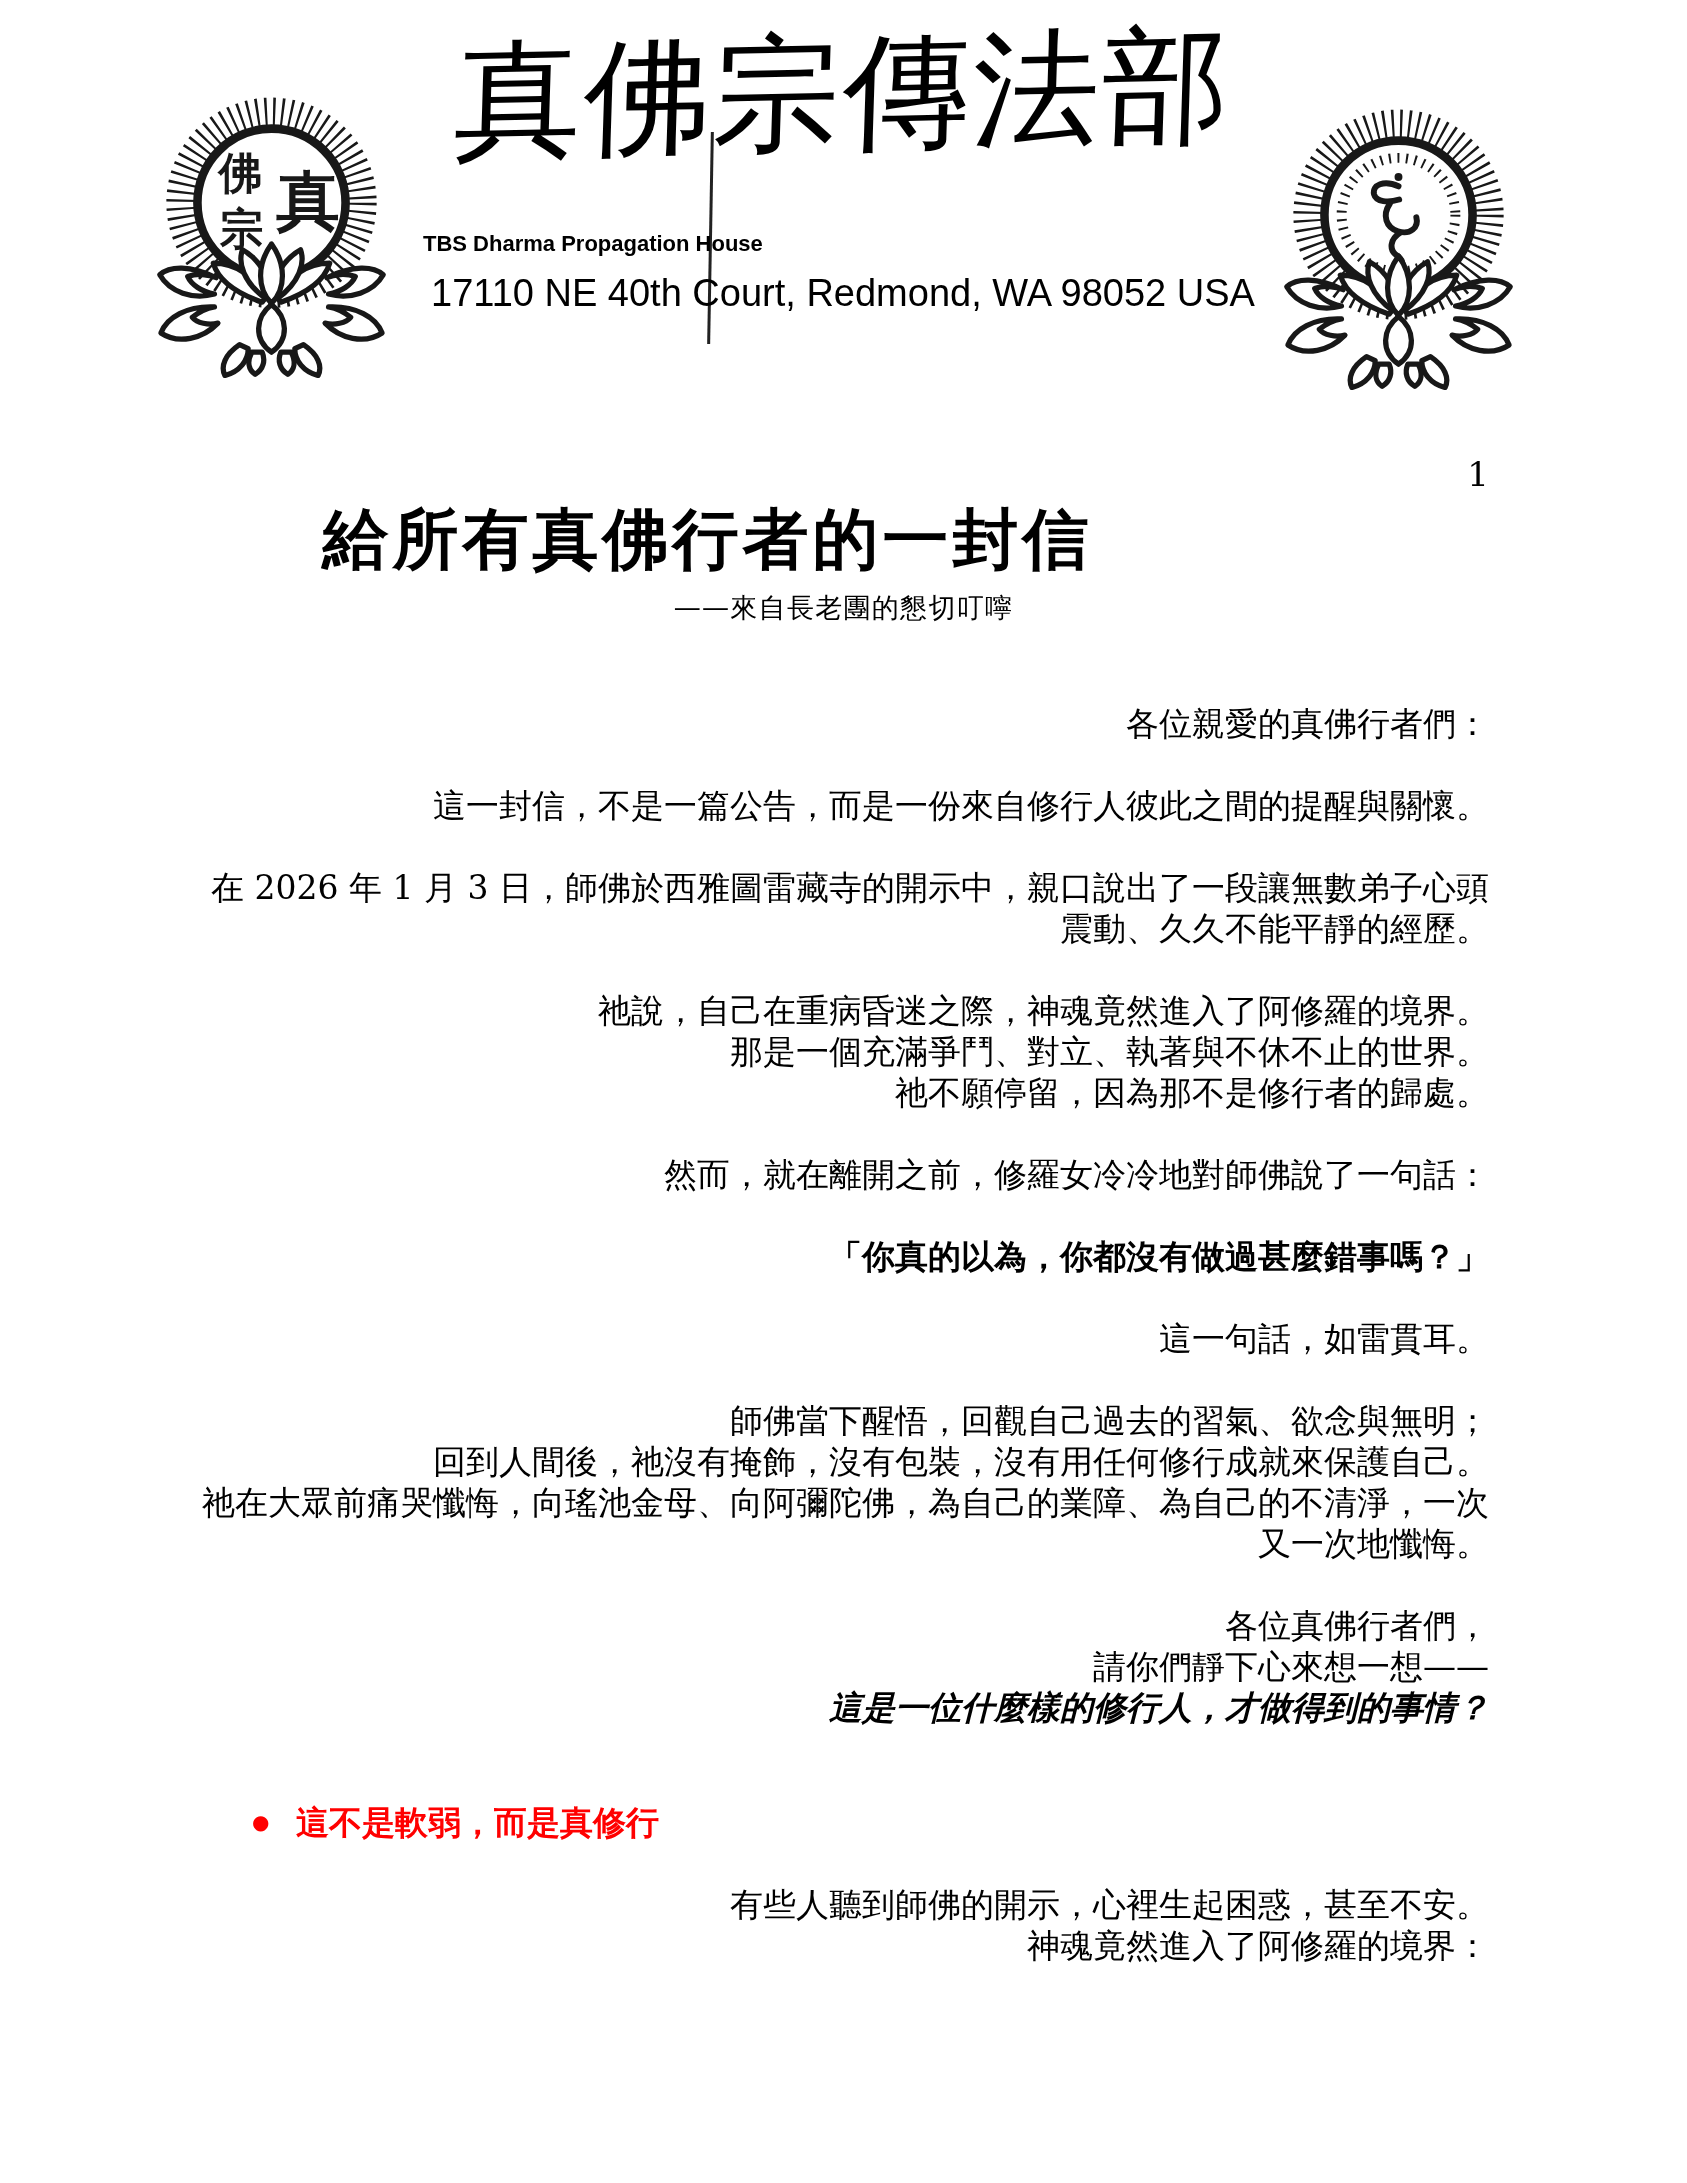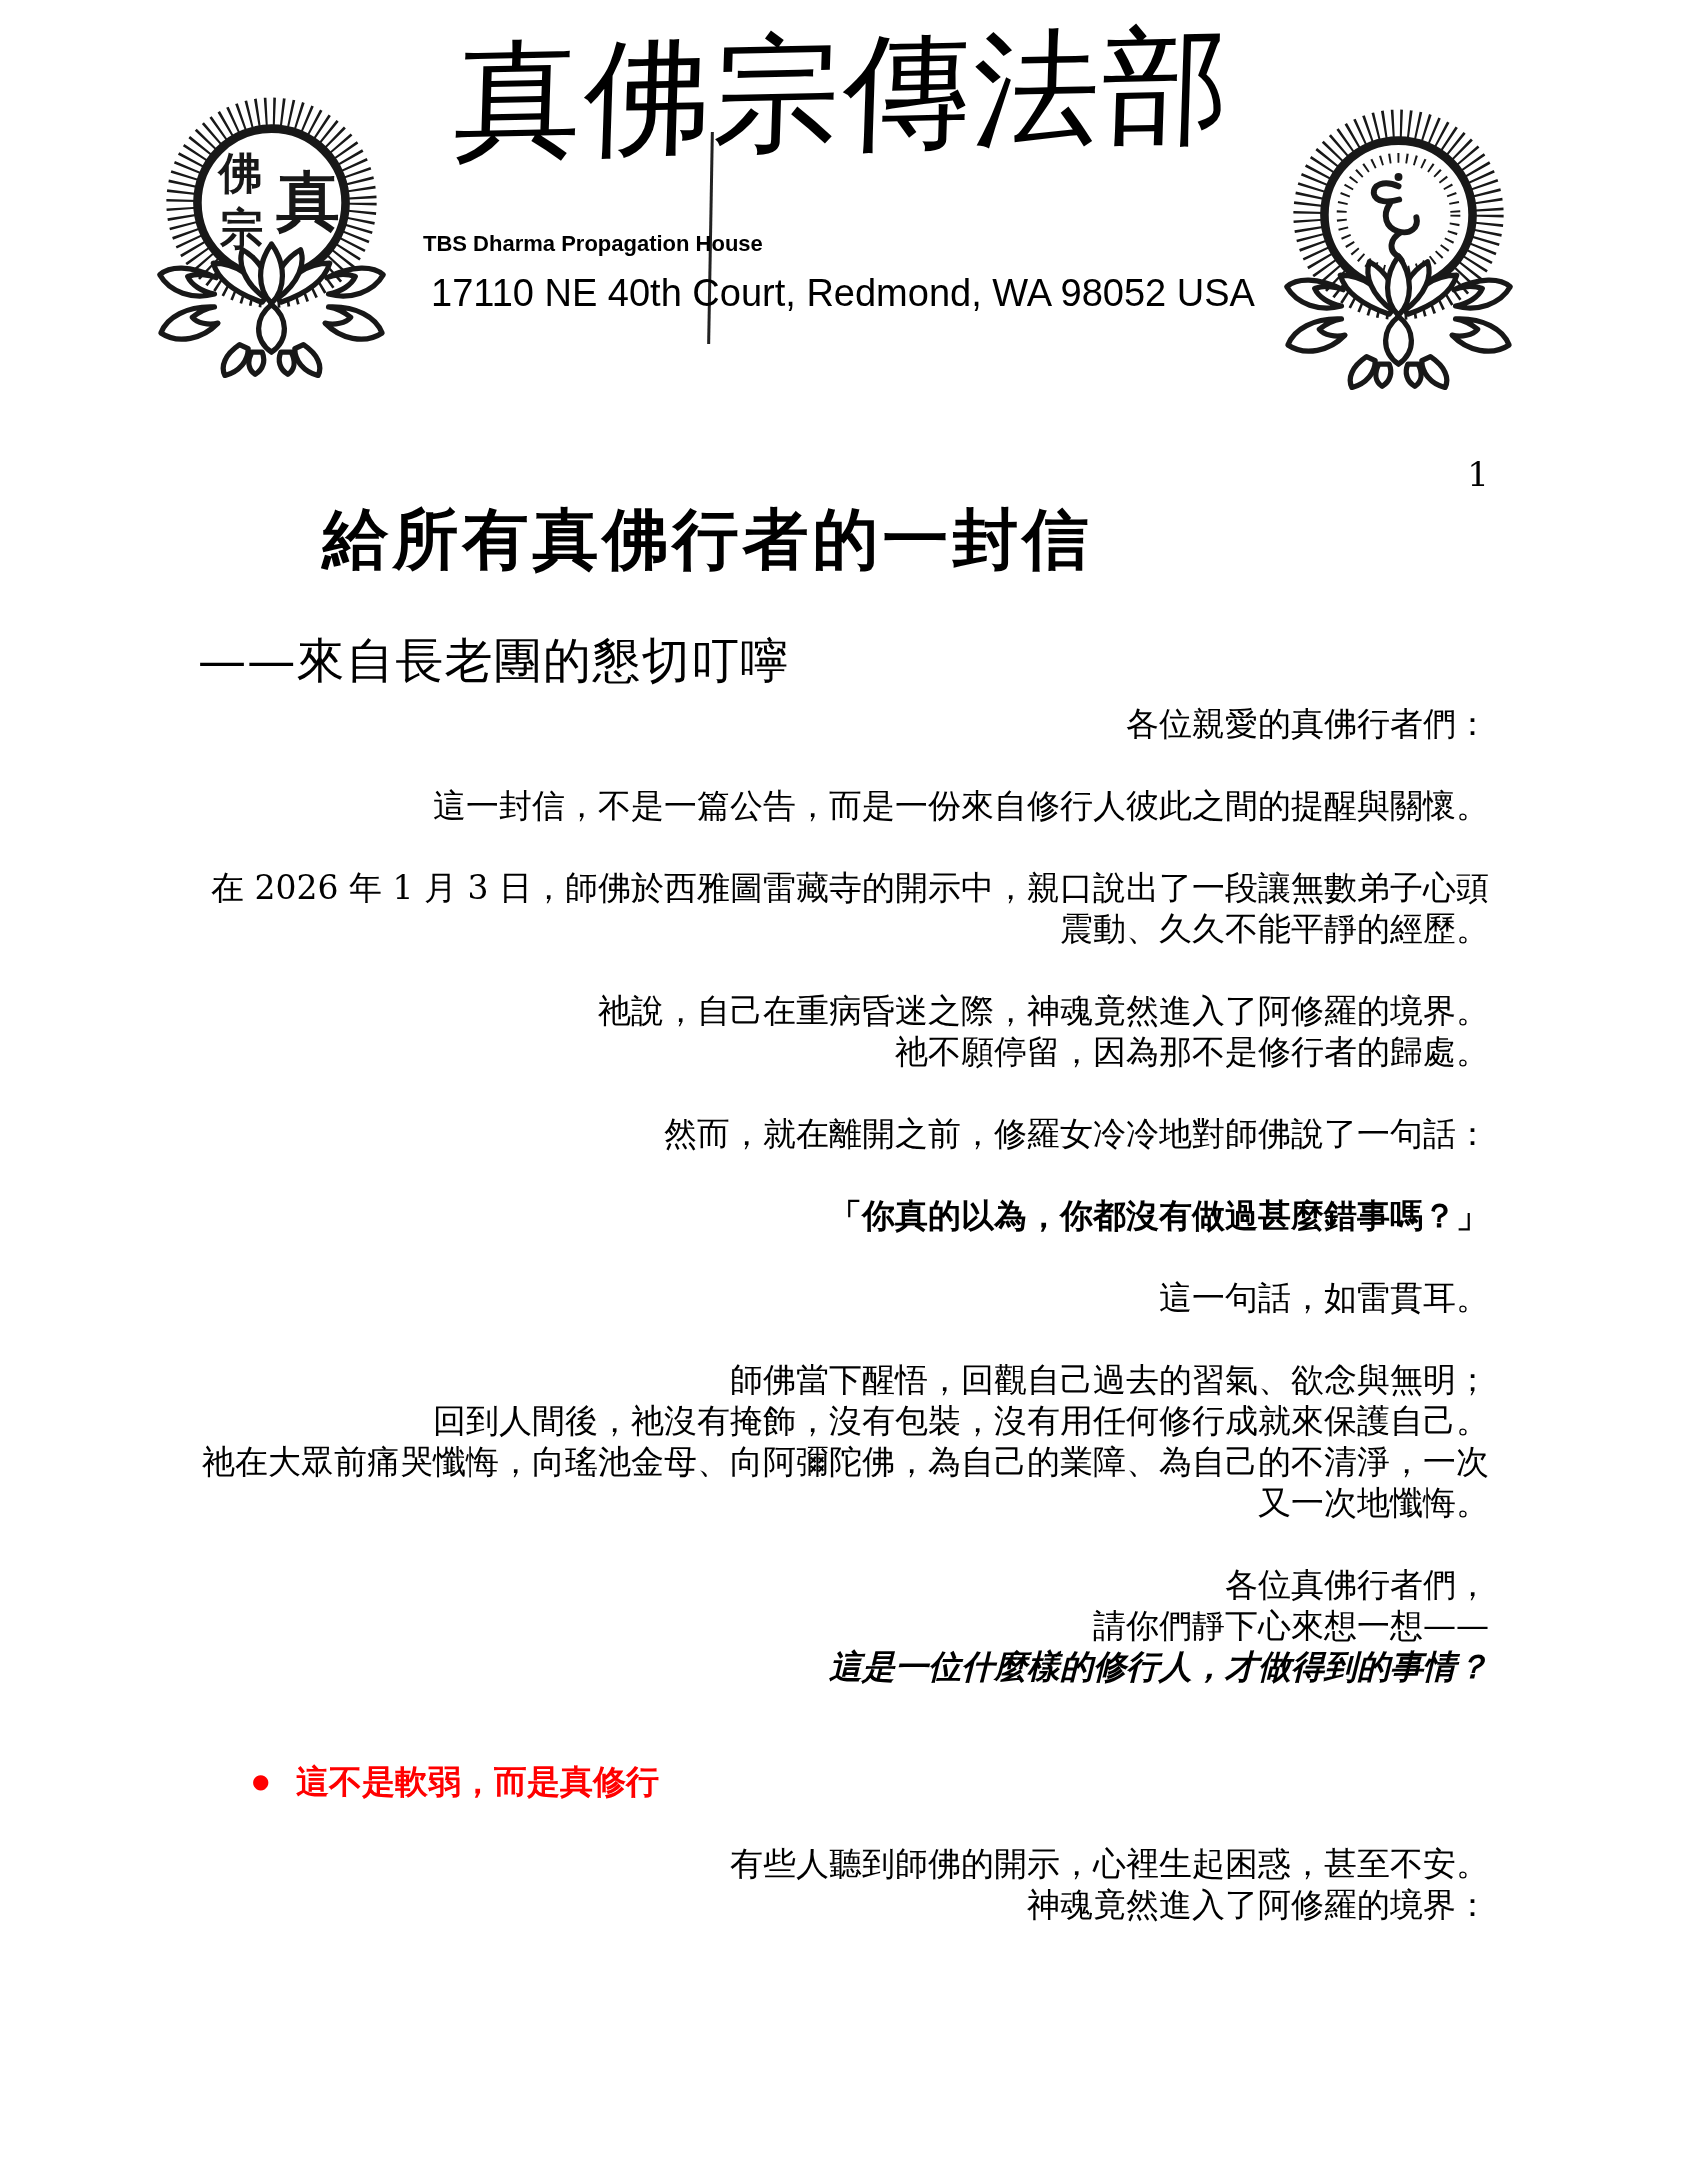--- a/index.html
+++ b/index.html
@@ -41,22 +41,22 @@
   
   .page-number{
     position:absolute;left:198px;top:454px;width:1291px;
     text-align:right;font-size:34px;
   }
   .letter-title{
     position:absolute;left:0;top:495px;width:1415px;margin:0;
     text-align:center;font-size:66px;font-weight:bold;letter-spacing:4px;
   }
   .letter-subtitle{
-    position:absolute;left:198px;top:629px;width:1291px;
-    text-align:left;font-size:48px;letter-spacing:1.3px;
+    position:absolute;left:198px;top:590px;width:1291px;
+    text-align:center;font-size:27px;letter-spacing:1.3px;
   }
   
   .content{
     position:absolute;left:198px;top:703px;width:1291px;
     font-size:33px;line-height:41px;text-align:right;
   }
   .content p{margin:0 0 41px 0;}
   .line{display:block;}
   .bold{font-weight:bold;}
   .bold-italic{font-weight:bold;font-style:italic;}
@@ -142,20 +142,21 @@
   <div class="content">
 
     <p>各位親愛的真佛行者們：</p>
 
     <p>這一封信，不是一篇公告，而是一份來自修行人彼此之間的提醒與關懷。</p>
 
     <p>在 2026 年 1 月 3 日，師佛於西雅圖雷藏寺的開示中，親口說出了一段讓無數弟子心頭震動、久久不能平靜的經歷。</p>
 
     <p>
       <span class="line">祂說，自己在重病昏迷之際，神魂竟然進入了阿修羅的境界。</span>
+      <span class="line">那是一個充滿爭鬥、對立、執著與不休不止的世界。</span>
       <span class="line">祂不願停留，因為那不是修行者的歸處。</span>
     </p>
 
     <p>然而，就在離開之前，修羅女冷冷地對師佛說了一句話：</p>
 
     <p class="bold">「你真的以為，你都沒有做過甚麼錯事嗎？」</p>
 
     <p>這一句話，如雷貫耳。</p>
 
     <p>

